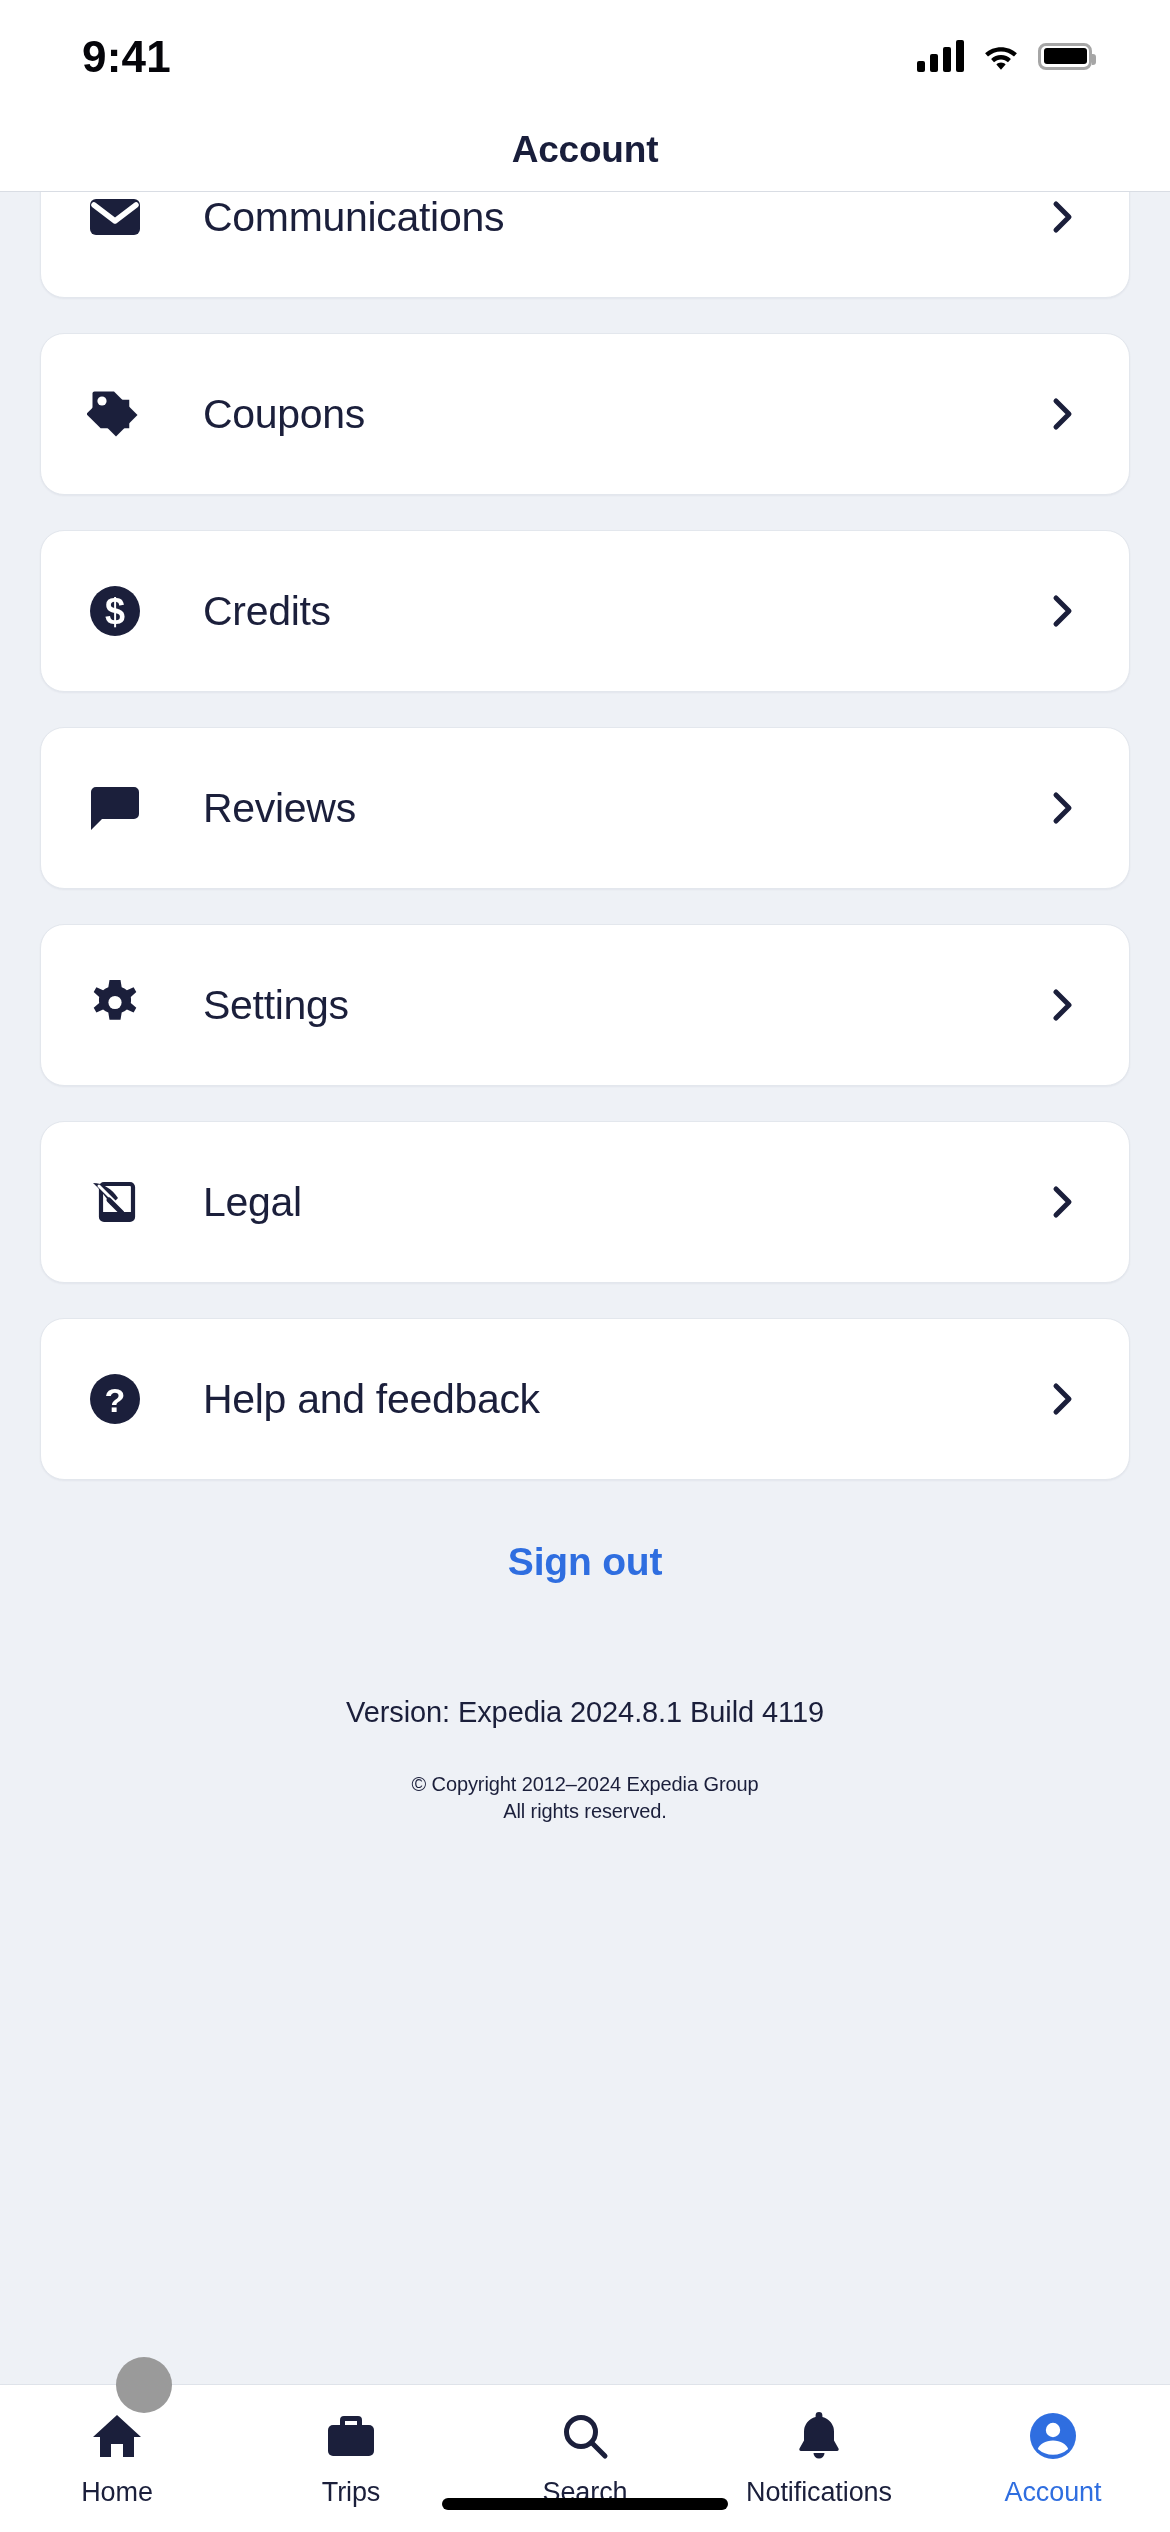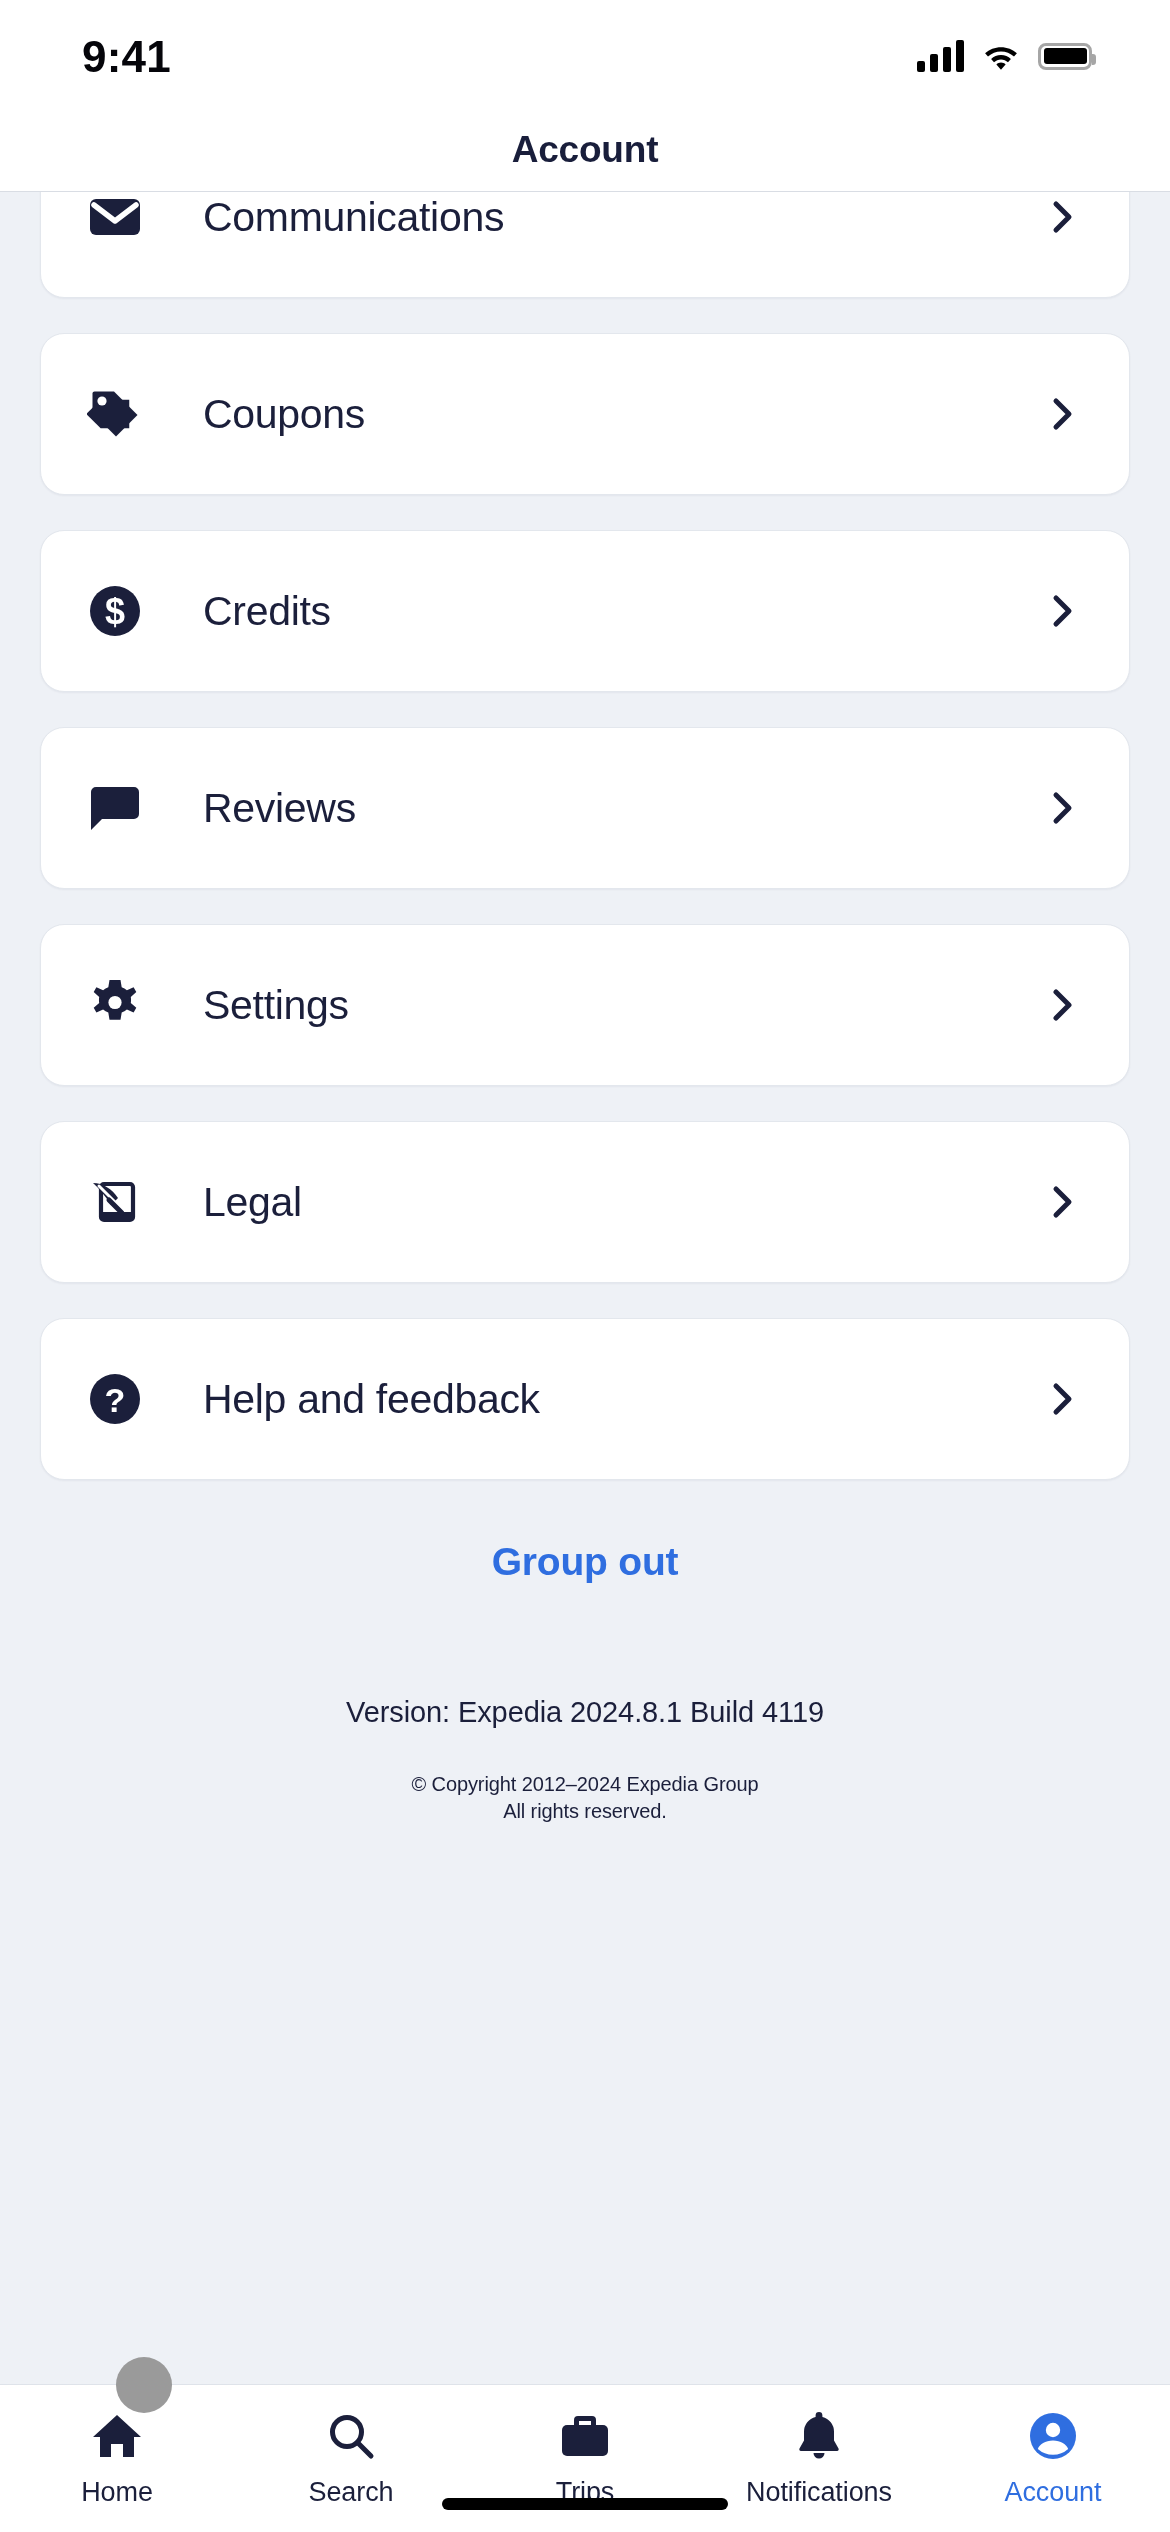--- a/index.html
+++ b/index.html
@@ -319,21 +319,21 @@
         </span>
         <span class="card-label">Help and feedback</span>
         <span class="chev">
           <svg width="34" height="34" viewBox="0 0 34 34">
               <path d="M11 4 L24 17 L11 30" stroke="#1b1f3b" stroke-width="5" fill="none" stroke-linecap="round" stroke-linejoin="round"></path>
             </svg>
         </span>
       </div>
 
       <div class="signout-wrap">
-        <span class="signout">Group out</span>
+        <span class="signout">Sign out</span>
       </div>
 
       <div class="version">Version: Expedia 2024.8.1 Build 4119</div>
       <div class="copyright">
         <div>© Copyright 2012–2024 Expedia Group</div>
         <div>All rights reserved.</div>
       </div>
 
     </div>
   </div>
@@ -342,40 +342,40 @@
 
     <div class="touch-dot"></div>
 
     <div class="tab">
       <span class="tab-ic">
         <svg width="52" height="50" viewBox="0 0 52 50">
           <path d="M26 4 L50 26 L43 26 L43 46 L32 46 L32 33 L20 33 L20 46 L9 46 L9 26 L2 26 Z" fill="currentColor"></path>
         </svg>
       </span>
       <span class="tab-label">Home</span>
+    </div>
+
+    <div class="tab">
+      <span class="tab-ic">
+        <svg width="52" height="48" viewBox="0 0 52 48">
+          <path d="M19 4 h14 a4 4 0 0 1 4 4 v5 h-5 v-4 h-12 v4 h-5 v-5 a4 4 0 0 1 4 -4 z" fill="currentColor"></path>
+          <rect x="3" y="13" width="46" height="31" rx="5" fill="currentColor"></rect>
+        </svg>
+      </span>
+      <span class="tab-label">Trips</span>
     </div>
 
     <div class="tab">
       <span class="tab-ic">
         <svg width="50" height="50" viewBox="0 0 50 50">
           <circle cx="21" cy="21" r="14.5" fill="none" stroke="currentColor" stroke-width="5"></circle>
           <path d="M31.5 31.5 L45 45" stroke="currentColor" stroke-width="5" stroke-linecap="round"></path>
         </svg>
       </span>
       <span class="tab-label">Search</span>
-    </div>
-
-    <div class="tab">
-      <span class="tab-ic">
-        <svg width="52" height="48" viewBox="0 0 52 48">
-          <path d="M19 4 h14 a4 4 0 0 1 4 4 v5 h-5 v-4 h-12 v4 h-5 v-5 a4 4 0 0 1 4 -4 z" fill="currentColor"></path>
-          <rect x="3" y="13" width="46" height="31" rx="5" fill="currentColor"></rect>
-        </svg>
-      </span>
-      <span class="tab-label">Trips</span>
     </div>
 
     <div class="tab">
       <span class="tab-ic">
         <svg width="48" height="52" viewBox="0 0 48 52">
           <path d="M24 2 a3.4 3.4 0 0 1 3.4 3.4 v1.6 a15 15 0 0 1 11.6 14.6 v9 l4.5 8 a1.6 1.6 0 0 1 -1.4 2.4 h-36.2 a1.6 1.6 0 0 1 -1.4 -2.4 l4.5 -8 v-9 a15 15 0 0 1 11.6 -14.6 v-1.6 a3.4 3.4 0 0 1 3.4 -3.4 z" fill="currentColor"></path>
           <path d="M18.5 43 h11 a5.5 5.5 0 0 1 -11 0 z" fill="currentColor"></path>
         </svg>
       </span>
       <span class="tab-label">Notifications</span>

